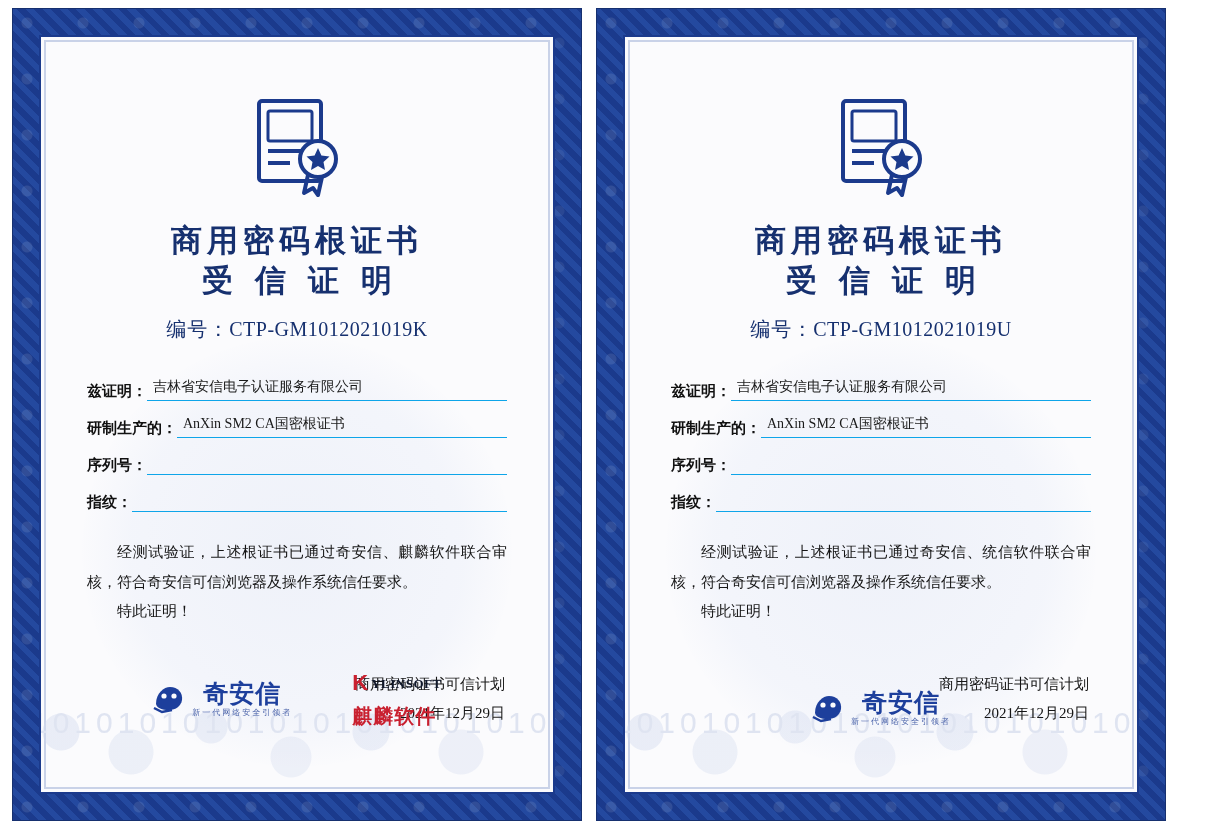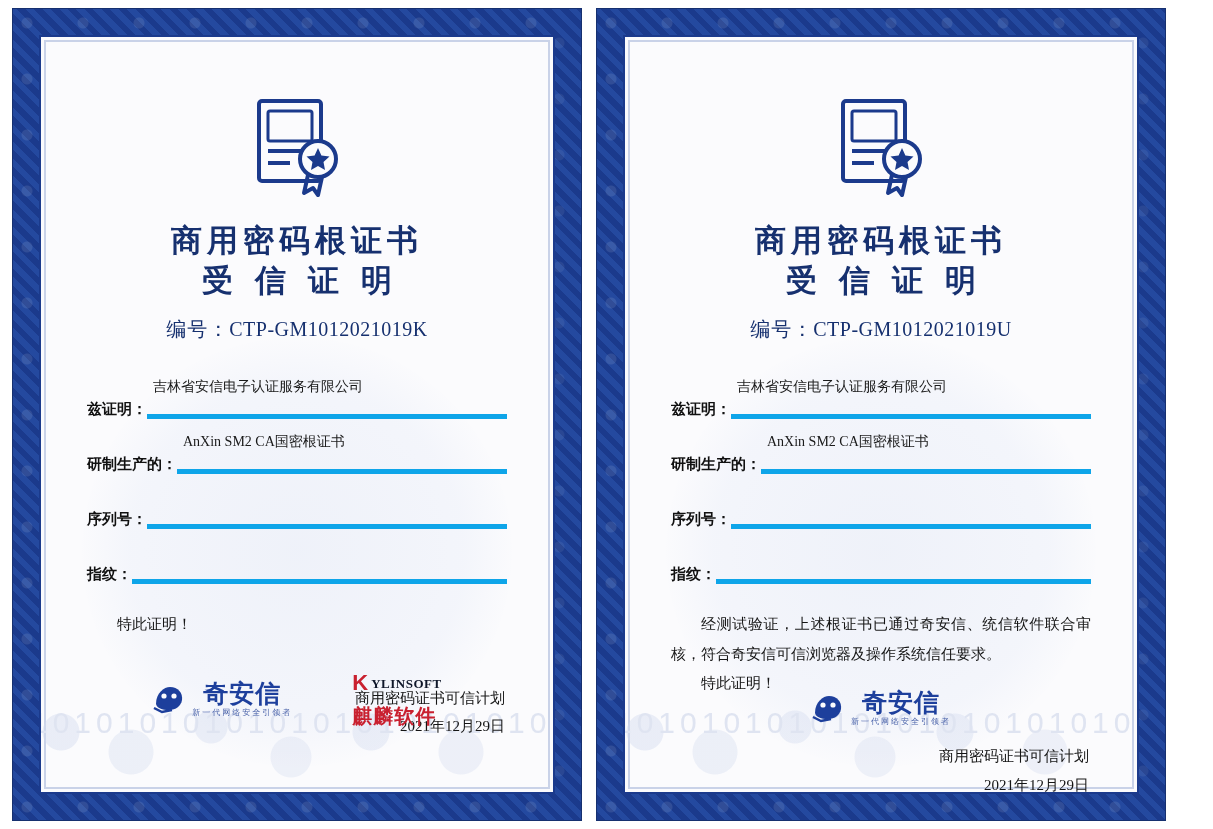--- a/index.html
+++ b/index.html
@@ -155,23 +155,23 @@
   }
   .field-label {
     font-weight: bold;
     color: #111;
     white-space: nowrap;
     font-size: 15px;
     line-height: 20px;
   }
   .field-value {
     flex: 1;
-    border-bottom: 5px solid #0ea5e9;
+    border-bottom: 1px solid #0ea5e9;
     line-height: 20px;
-    padding: 0 4px 17px 6px;
+    padding: 0 4px 3px 6px;
     font-size: 14px;
     color: #1a1a1a;
     min-height: 20px;
     white-space: nowrap;
     overflow: hidden;
   }
 
   .body-text {
     margin-top: 26px;
     padding: 0 6px;
@@ -334,20 +334,21 @@
             <span class="field-label">序列号：</span>
             <span class="field-value"></span>
           </div>
           <div class="field-row">
             <span class="field-label">指纹：</span>
             <span class="field-value"></span>
           </div>
         </div>
 
         <div class="body-text">
+          <p>经测试验证，上述根证书已通过奇安信、麒麟软件联合审核，符合奇安信可信浏览器及操作系统信任要求。</p>
           <p>特此证明！</p>
         </div>
 
         <div class="signoff">
           <div>商用密码证书可信计划</div>
           <div>2021年12月29日</div>
         </div>
       </div>
 
       <div class="logos">

